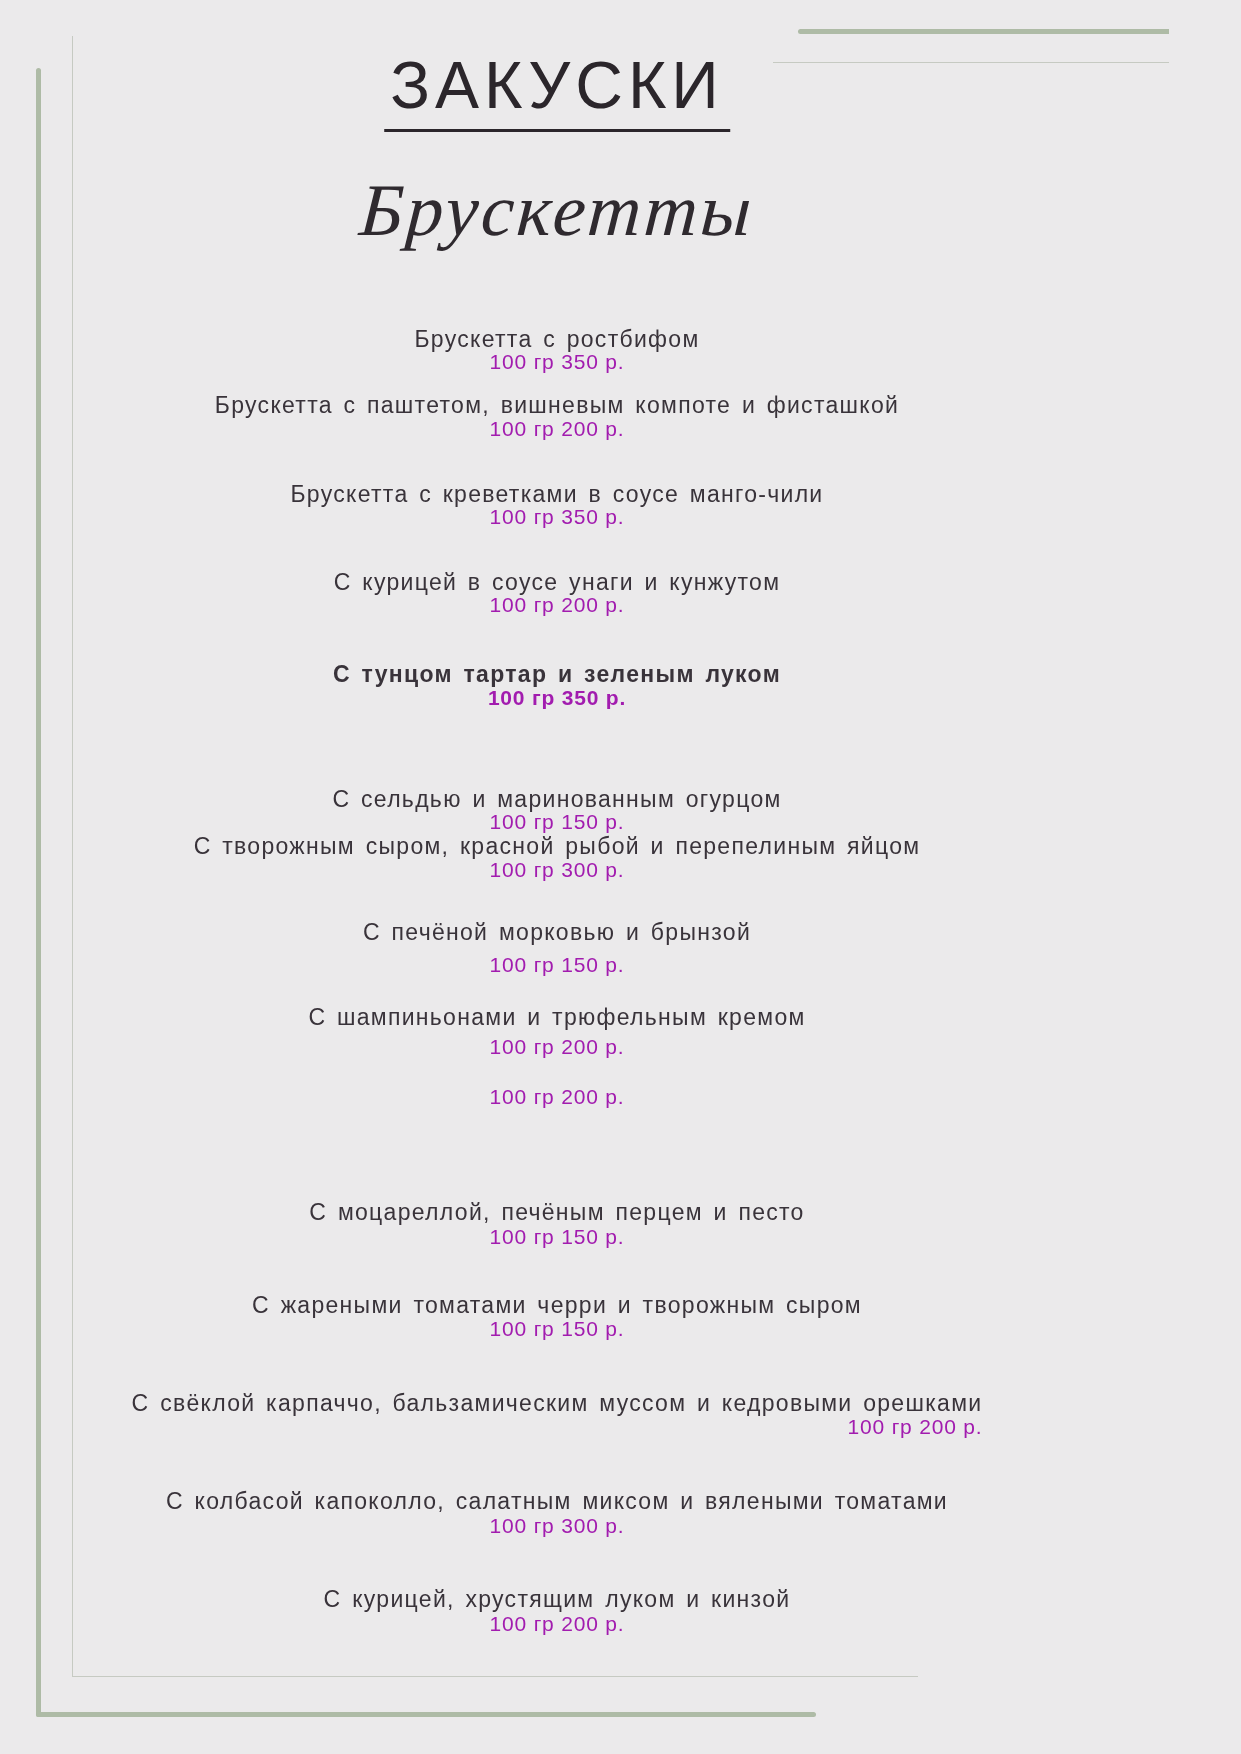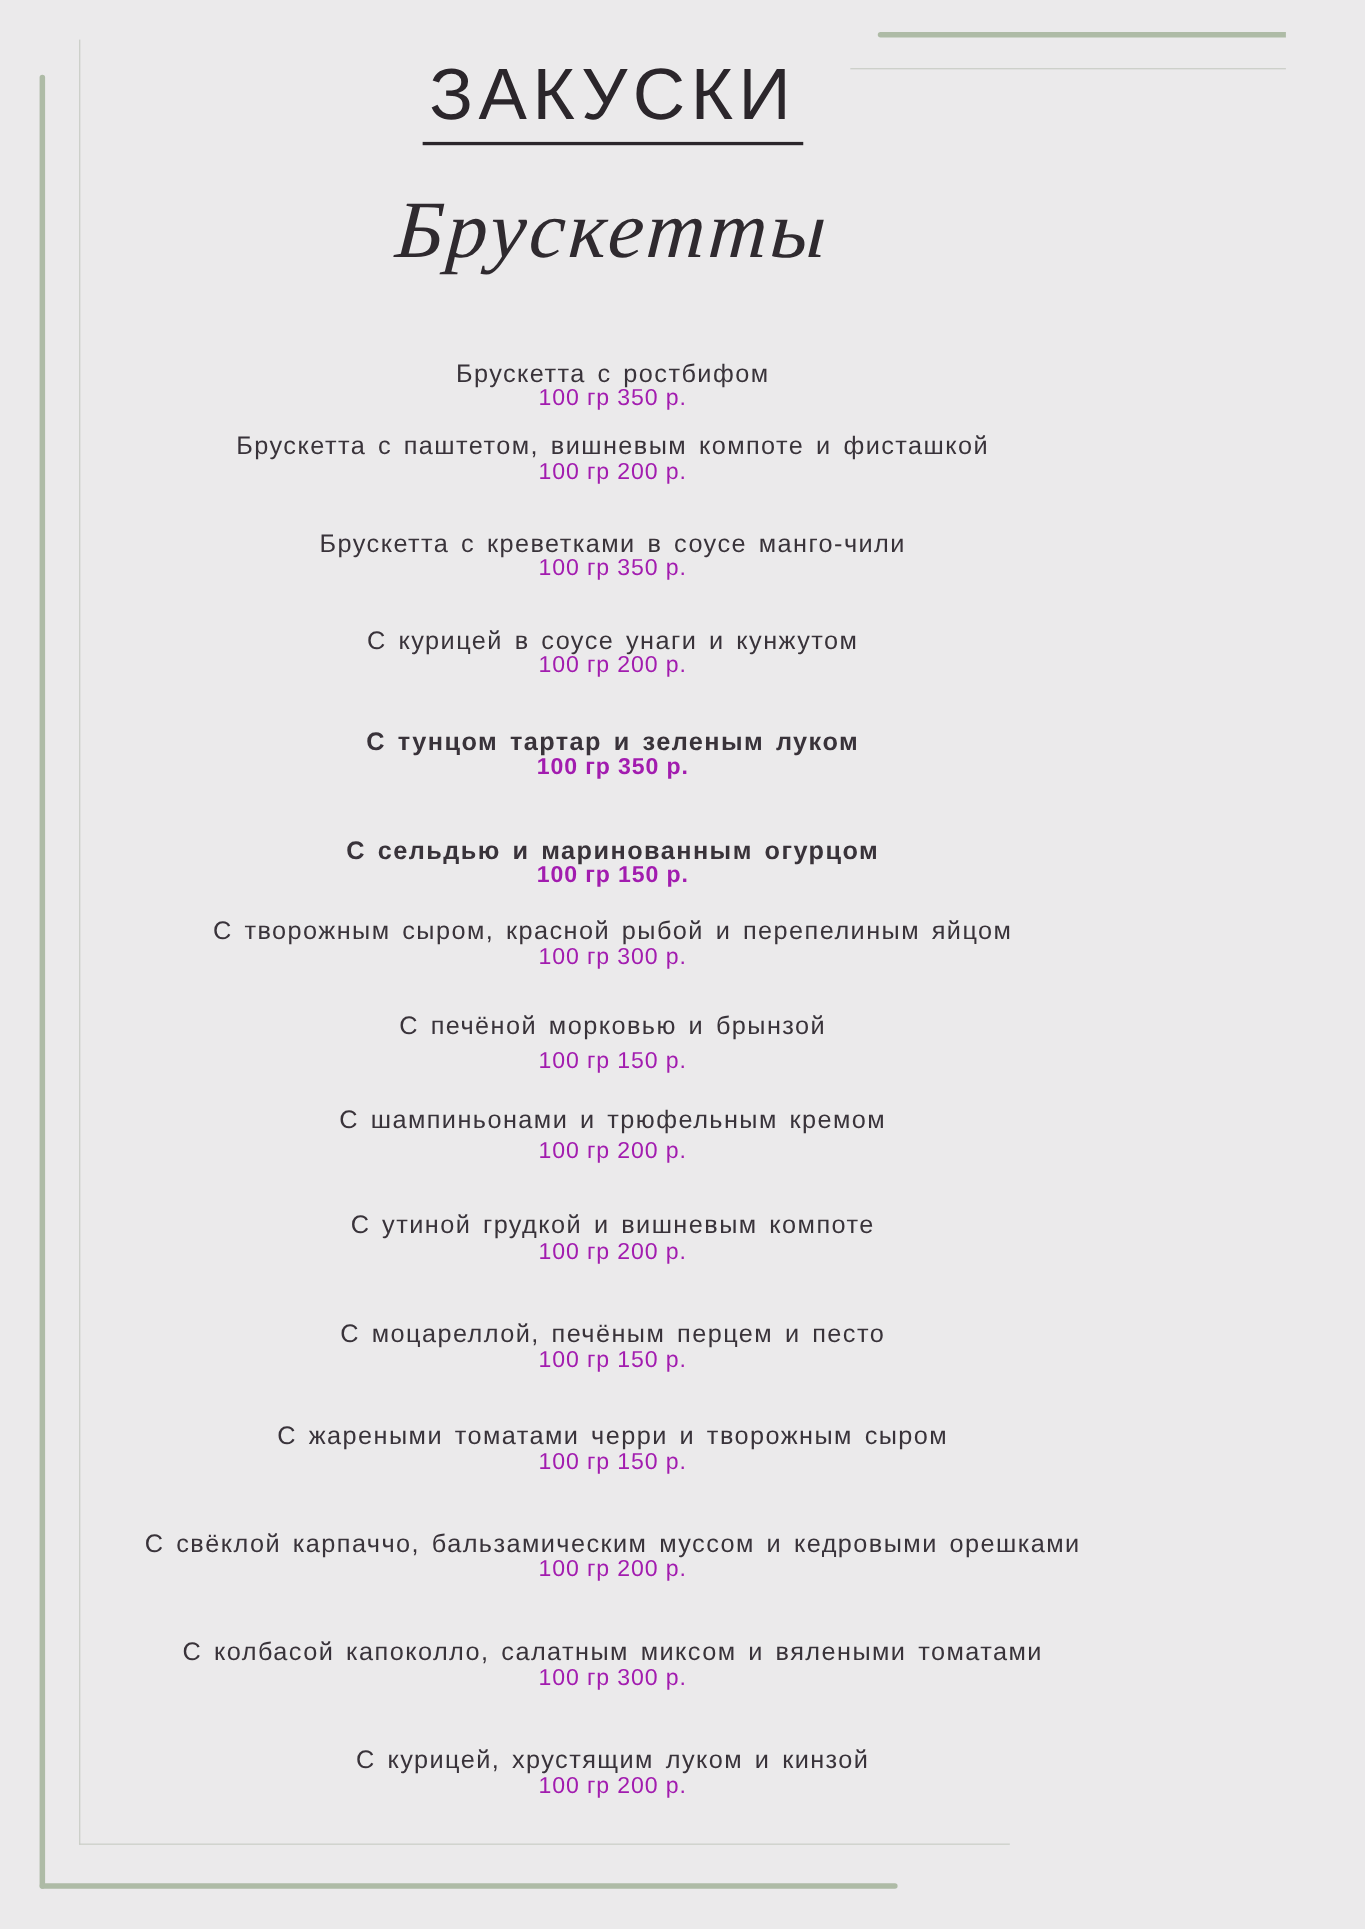--- a/index.html
+++ b/index.html
@@ -114,49 +114,48 @@
           <div class="item-price" style="margin-top: -2px;">100 гр 350 р.</div>
         </div>
         <div class="item" style="top: 555px;">
           <div class="item-name">С курицей в соусе унаги и кунжутом</div>
           <div class="item-price" style="margin-top: -2px;">100 гр 200 р.</div>
         </div>
         <div class="item" style="top: 647px; font-weight: bold;">
           <div class="item-name">С тунцом тартар и зеленым луком</div>
           <div class="item-price" style="margin-top: -1px;">100 гр 350 р.</div>
         </div>
-        <div class="item" style="top: 746px; font-weight: bold;">
+        <div class="item" style="top: 772px;">
           <div class="item-name">С сельдью и маринованным огурцом</div>
           <div class="item-price" style="margin-top: -2px;">100 гр 150 р.</div>
         </div>
         <div class="item" style="top: 819px;">
           <div class="item-name">С творожным сыром, красной рыбой и перепелиным яйцом</div>
           <div class="item-price" style="margin-top: -1px;">100 гр 300 р.</div>
         </div>
         <div class="item" style="top: 905px;">
           <div class="item-name">С печёной морковью и брынзой</div>
           <div class="item-price" style="margin-top: 8px;">100 гр 150 р.</div>
         </div>
         <div class="item" style="top: 990px;">
           <div class="item-name">С шампиньонами и трюфельным кремом</div>
           <div class="item-price" style="margin-top: 5px;">100 гр 200 р.</div>
         </div>
         <div class="item" style="top: 1086px;">
-          <div class="item-name">С утиной грудкой и вишневым компоте</div>
           <div class="item-price" style="margin-top: 1px;">100 гр 200 р.</div>
         </div>
         <div class="item" style="top: 1185px;">
           <div class="item-name">С моцареллой, печёным перцем и песто</div>
           <div class="item-price" style="margin-top: 0px;">100 гр 150 р.</div>
         </div>
         <div class="item" style="top: 1278px;">
           <div class="item-name">С жареными томатами черри и творожным сыром</div>
           <div class="item-price" style="margin-top: -1px;">100 гр 150 р.</div>
         </div>
-        <div class="item" style="top: 1376px;">
+        <div class="item" style="top: 1376px; text-align: right;">
           <div class="item-name">С свёклой карпаччо, бальзамическим муссом и кедровыми орешками</div>
           <div class="item-price" style="margin-top: -1px;">100 гр 200 р.</div>
         </div>
         <div class="item" style="top: 1474px;">
           <div class="item-name">С колбасой капоколло, салатным миксом и вялеными томатами</div>
           <div class="item-price" style="margin-top: 0px;">100 гр 300 р.</div>
         </div>
         <div class="item" style="top: 1572px;">
           <div class="item-name">С курицей, хрустящим луком и кинзой</div>
           <div class="item-price" style="margin-top: 0px;">100 гр 200 р.</div>

